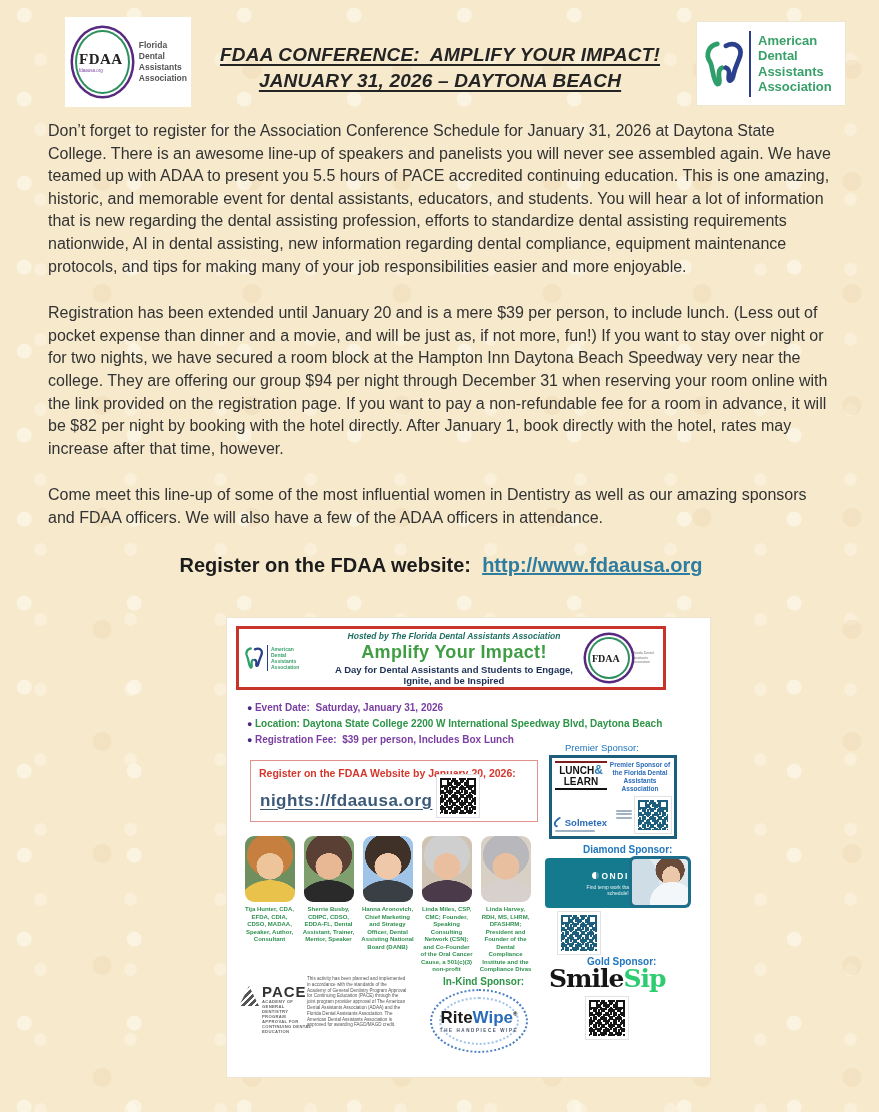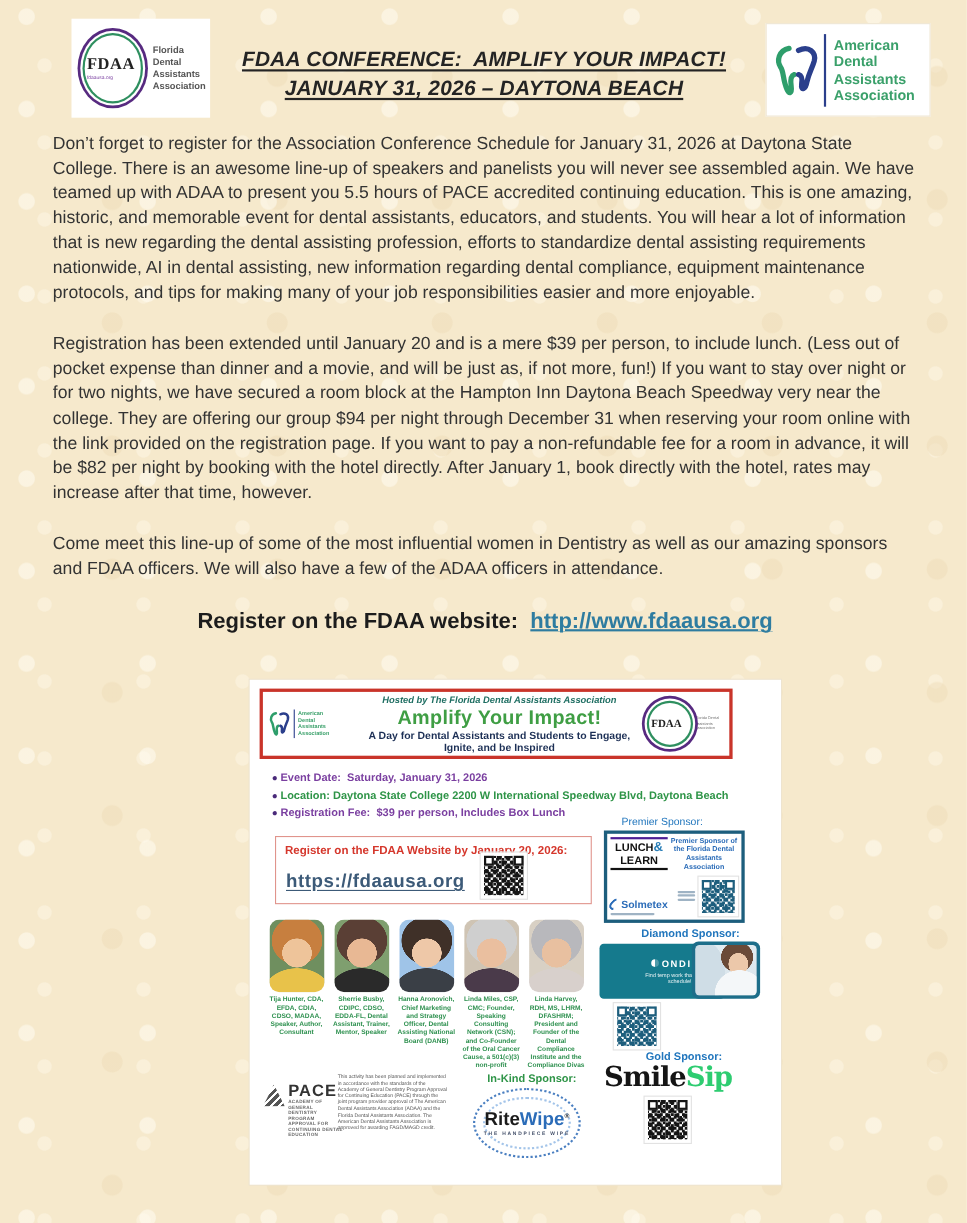--- a/index.html
+++ b/index.html
@@ -81,21 +81,21 @@
   .qr::after{top:0;right:0;}
   .qr.blue{background-image:
       repeating-conic-gradient(#1d5e7d 0% 25%, transparent 0% 50%),
       repeating-conic-gradient(transparent 0% 25%, #1d5e7d 0% 50%);}
   .qr.blue::before,.qr.blue::after{border-color:#1d5e7d;}
 
   .premier-box{position:absolute;left:322px;top:137px;width:128px;height:84px;border:3px solid #1d5e7d;
     box-sizing:border-box;background:#fff;padding:3px;display:grid;
     grid-template-columns:52px 1fr;grid-template-rows:auto 1fr;gap:2px;}
   .lunch{font-weight:900;font-size:10px;line-height:1.05;color:#111;text-align:center;
-    border-top:2px solid #4c1d95;border-bottom:2px solid #111;padding:1px 0;align-self:start;}
+    border-top:2px solid #7f1d1d;border-bottom:2px solid #111;padding:1px 0;align-self:start;}
   .lunch .amp{color:#2b7fb8;font-size:12px;}
   .premier-text{font-size:6.5px;font-weight:800;color:#2b6cb8;text-align:center;line-height:1.25;align-self:center;}
   .solmetex{align-self:end;}
   .solmetex-row{display:flex;align-items:center;gap:2px;font-size:9.5px;font-weight:700;color:#2b6cb8;}
   .swoosh{display:inline-block;width:8px;height:8px;border:2px solid #2b6cb8;border-top-color:transparent;
     border-right-color:transparent;border-radius:50%;transform:rotate(45deg);}
   .mline{height:2px;background:#9fb3c4;border-radius:1px;margin:1.5px 0;}
   .premier-qrwrap{display:flex;align-items:flex-end;justify-content:flex-end;gap:3px;}
   .premier-micro{width:16px;align-self:center;}
   .premier-qr{width:36px;height:36px;}
@@ -232,21 +232,21 @@
     <div class="details">
       <div class="detail purple">Event Date:&nbsp; Saturday, January 31, 2026</div>
       <div class="detail green">Location: Daytona State College 2200 W International Speedway Blvd, Daytona Beach</div>
       <div class="detail purple">Registration Fee:&nbsp; $39 per person, Includes Box Lunch</div>
     </div>
 
     <div class="premier-label">Premier Sponsor:</div>
 
     <div class="reg-box">
       <div class="reg-heading">Register on the FDAA Website by January 20, 2026:</div>
-      <a class="reg-url">https://fdaausa.org</a>
+      <a class="reg-url">nights://fdaausa.org</a>
       <div class="qr reg-qr"></div>
     </div>
 
     <div class="premier-box">
       <div class="lunch">
         <div><span>LUNCH</span><span class="amp">&amp;</span></div>
         <div>LEARN</div>
       </div>
       <div class="premier-text">Premier Sponsor of the Florida Dental Assistants Association</div>
       <div class="solmetex">

